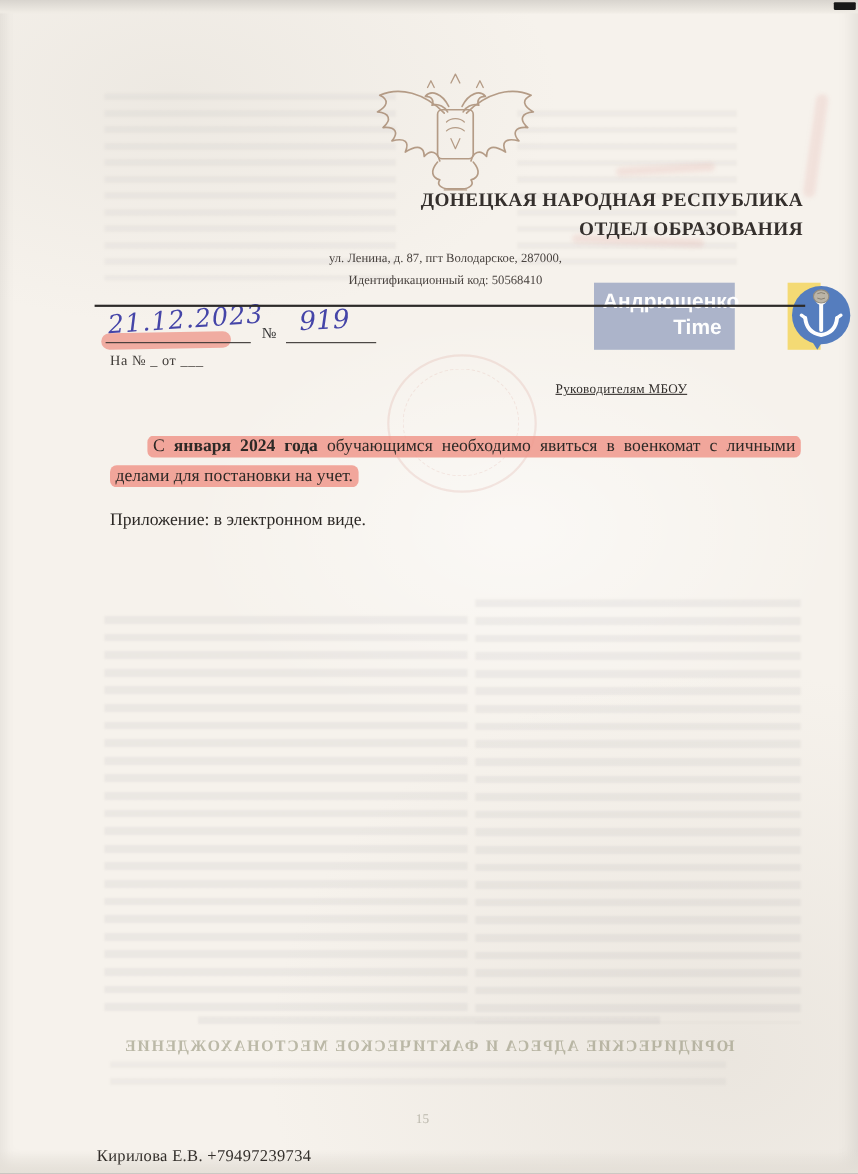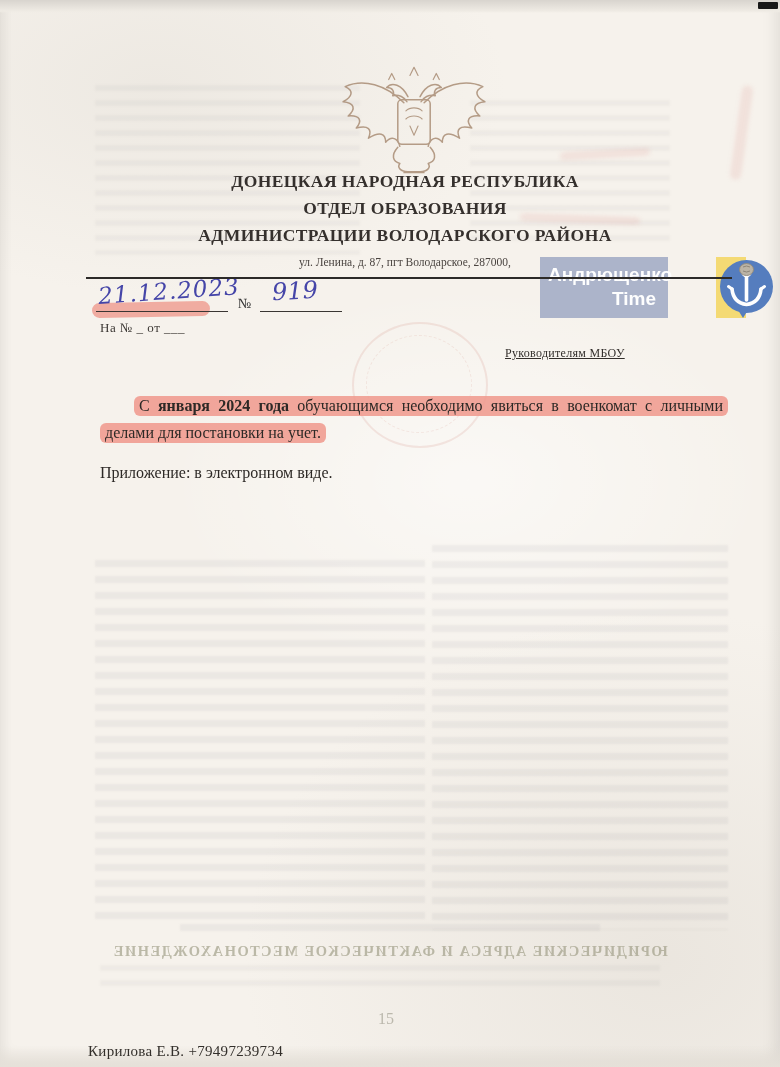--- a/index.html
+++ b/index.html
@@ -20,26 +20,26 @@
   
   .bleed{filter:blur(1.1px);transform:scaleX(-1);}
   .stripes{background:repeating-linear-gradient(180deg, rgba(105,105,118,.075) 0 7px, transparent 7px 16px);}
   .stripes.lighter{background:repeating-linear-gradient(180deg, rgba(110,110,120,.05) 0 6px, transparent 6px 15px);}
   .pink-smudge{background:rgba(219,139,128,.16);border-radius:6px;filter:blur(2px);}
   .bleed-headline{
     transform:scaleX(-1);filter:blur(.6px);
     font-weight:bold;font-size:14.5px;letter-spacing:1.5px;color:rgba(148,146,122,.6);
     text-align:center;white-space:nowrap;
   }
-  .bleed-page-num{color:rgba(120,118,100,.45);font-size:16px;filter:blur(.4px);text-align:center;}
+  .bleed-page-num{color:rgba(120,118,100,.45);font-size:12px;filter:blur(.4px);text-align:center;}
 
   
   .emblem{left:333px;top:64px;width:162px;height:112px;opacity:.8;}
   .header{left:80px;top:168px;width:650px;text-align:center;}
-  .org-line{font-weight:bold;font-size:17.5px;letter-spacing:.4px;line-height:27px;color:#35302d;}
+  .org-line{font-weight:bold;font-size:17.5px;letter-spacing:.4px;line-height:27px;color:#35302d;text-align:right;}
   .addr-line{font-size:11.5px;line-height:14px;color:#4a4440;margin-top:6px;}
   .addr-line:first-of-type{margin-top:6px;}
   .rule{left:86px;top:277px;width:646px;height:2px;background:#2c2a28;z-index:7;}
 
   
   .badge{left:540px;top:257px;width:206px;height:61px;display:flex;z-index:5;opacity:.96;gap:48px;}
   .badge-left{width:128px;height:61px;background:#a9b2c9;color:#fff;
     font-family:"Liberation Sans",sans-serif;font-weight:bold;font-size:19px;line-height:24px;
     padding:6px 8px 0 8px;box-sizing:border-box;}
   .badge-l2{text-align:right;padding-right:4px;}
@@ -111,22 +111,22 @@
       <rect x="64" y="35" width="32" height="44" rx="4"></rect>
       <path d="M72 46 c4 -4 12 -4 16 0 M72 54 c4 -4 12 -4 16 0 M76 61 l4 9 4 -9" stroke-width="1.1"></path>
       <path d="M64 82 c-7 8 -5 14 2 16 c-3 4 1 8 8 8 h12 c7 0 11 -4 8 -8 c7 -2 9 -8 2 -16"></path>
       <path d="M70 107 h20" stroke-width="1.2"></path>
     </g>
   </svg>
 
   <div class="abs header">
     <div class="org-line">ДОНЕЦКАЯ НАРОДНАЯ РЕСПУБЛИКА</div>
     <div class="org-line">ОТДЕЛ ОБРАЗОВАНИЯ</div>
-    <div class="org-line">АДМИНИСТРАЦИИ ВОЛОДАРСКОГО РАЙОНА</div>
     <div class="addr-line">ул. Ленина, д. 87,  пгт Володарское, 287000,</div>
+    <div class="addr-line">Идентификационный код: 50568410</div>
   </div>
 
   <div class="abs badge">
     <div class="badge-left">
       <div class="badge-l1">Андрющенко</div>
       <div class="badge-l2">Time</div>
     </div>
     <div class="badge-right">
       <div class="badge-circle"></div>
       <div class="badge-tail"></div>

